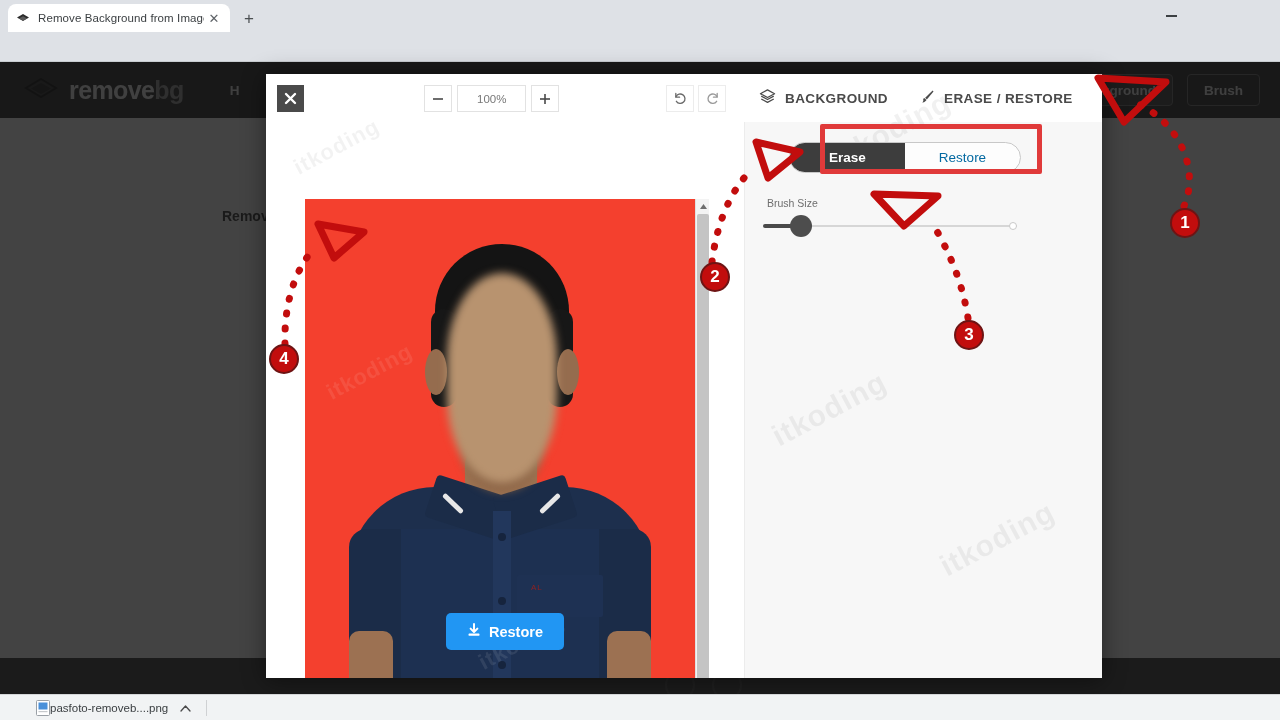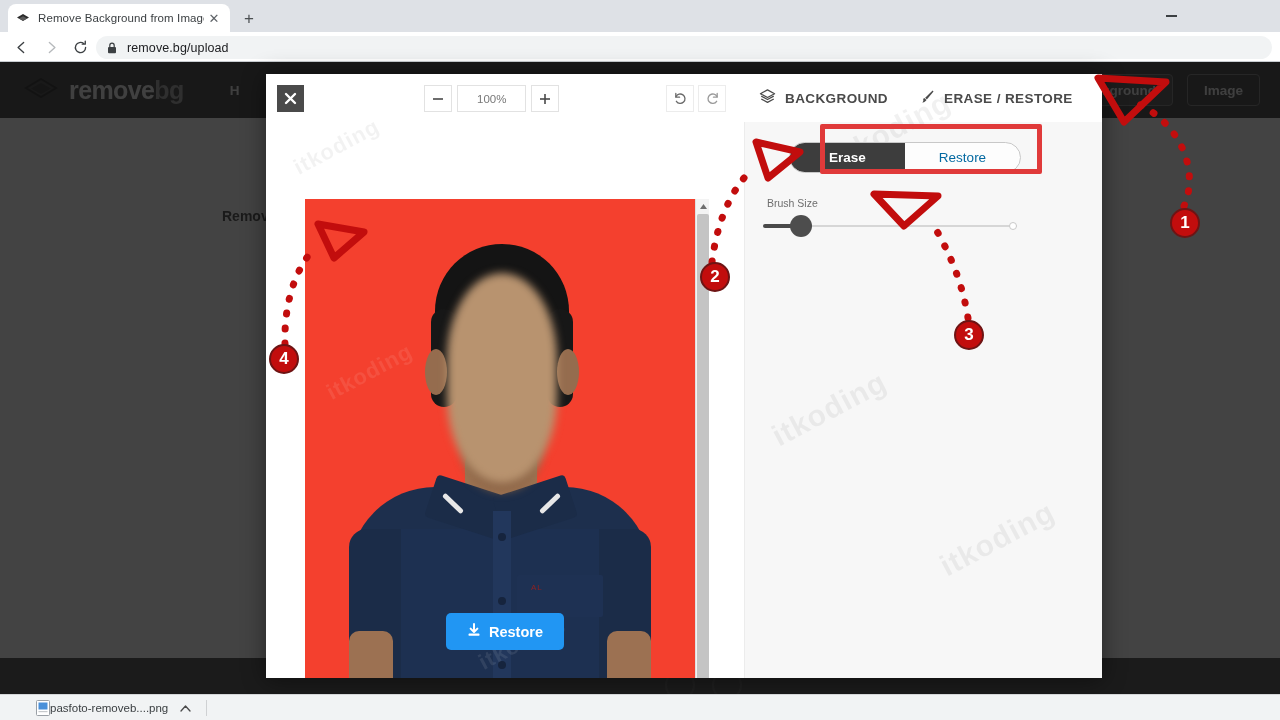--- a/index.html
+++ b/index.html
@@ -267,47 +267,20 @@
 
     <div id="win-controls">
       <div class="win-btn" id="win-min">
           <i></i>
         </div>
       <div class="win-btn"></div>
       <div class="win-btn"></div>
     </div>
   </div>
 
-  <div id="toolbar">
-    <div id="nav-back">
-      <svg width="17" height="17" viewBox="0 0 20 20">
-          <path d="M12.5 4 L6 10 L12.5 16" fill="none" stroke="#3c4043" stroke-width="1.6" stroke-linecap="round" stroke-linejoin="round"></path>
-        </svg>
-    </div>
-    <div id="nav-fwd">
-      <svg width="17" height="17" viewBox="0 0 20 20">
-          <path d="M7.5 4 L14 10 L7.5 16" fill="none" stroke="#b6b9bc" stroke-width="1.6" stroke-linecap="round" stroke-linejoin="round"></path>
-        </svg>
-    </div>
-    <div id="nav-reload">
-      <svg width="17" height="17" viewBox="0 0 20 20">
-        <path d="M16 10 A6 6 0 1 1 13.8 5.4" fill="none" stroke="#3c4043" stroke-width="1.6" stroke-linecap="round"></path>
-        <path d="M15.6 2.6 L15.6 6.1 L12.1 6.1" fill="none" stroke="#3c4043" stroke-width="1.6" stroke-linecap="round" stroke-linejoin="round"></path>
-      </svg>
-    </div>
-    <div id="omnibox">
-      <span id="lock-icon">
-        <svg width="10" height="12" viewBox="0 0 10 12">
-          <rect x="1" y="5" width="8" height="6.2" rx="1" fill="#3c4043"></rect>
-          <path d="M2.8 5 V3.4 A2.2 2.2 0 0 1 7.2 3.4 V5" fill="none" stroke="#3c4043" stroke-width="1.2"></path>
-        </svg>
-      </span>
-      <span id="url-text">remove.bg/upload</span>
-    </div>
-  </div>
   <div id="chrome-bottom-line"></div>
 </div>
 
 <div id="page">
   <div class="wm" style="left:60px; top:180px;">itkoding</div>
   <div class="wm wm-sm" style="left:430px; top:300px;">itkoding</div>
 
   <div id="site-header">
     <div id="logo-wrap">
       <span id="logo-mark">
@@ -316,21 +289,21 @@
           <polygon points="17,7 27,12.5 17,18 7,12.5" fill="#1a1a1a"></polygon>
         </svg>
       </span>
       <span id="logo-text"><span id="logo-remove">remove</span><span id="logo-bg">bg</span></span>
     </div>
     <div id="site-nav">
       <span class="nav-link">H</span>
     </div>
     <div id="header-actions">
       <div class="hdr-btn" id="hdr-save">Save Background</div>
-      <div class="hdr-btn" id="hdr-login">Image</div>
+      <div class="hdr-btn" id="hdr-login">Brush</div>
     </div>
   </div>
 
   <div id="page-body">
     <div id="page-heading">Remove</div>
   </div>
 
   <div id="page-bottom-bar">
     <div class="page-bottom-circle" style="left:665px;"></div>
     <div class="page-bottom-circle" style="left:712px;"></div>

